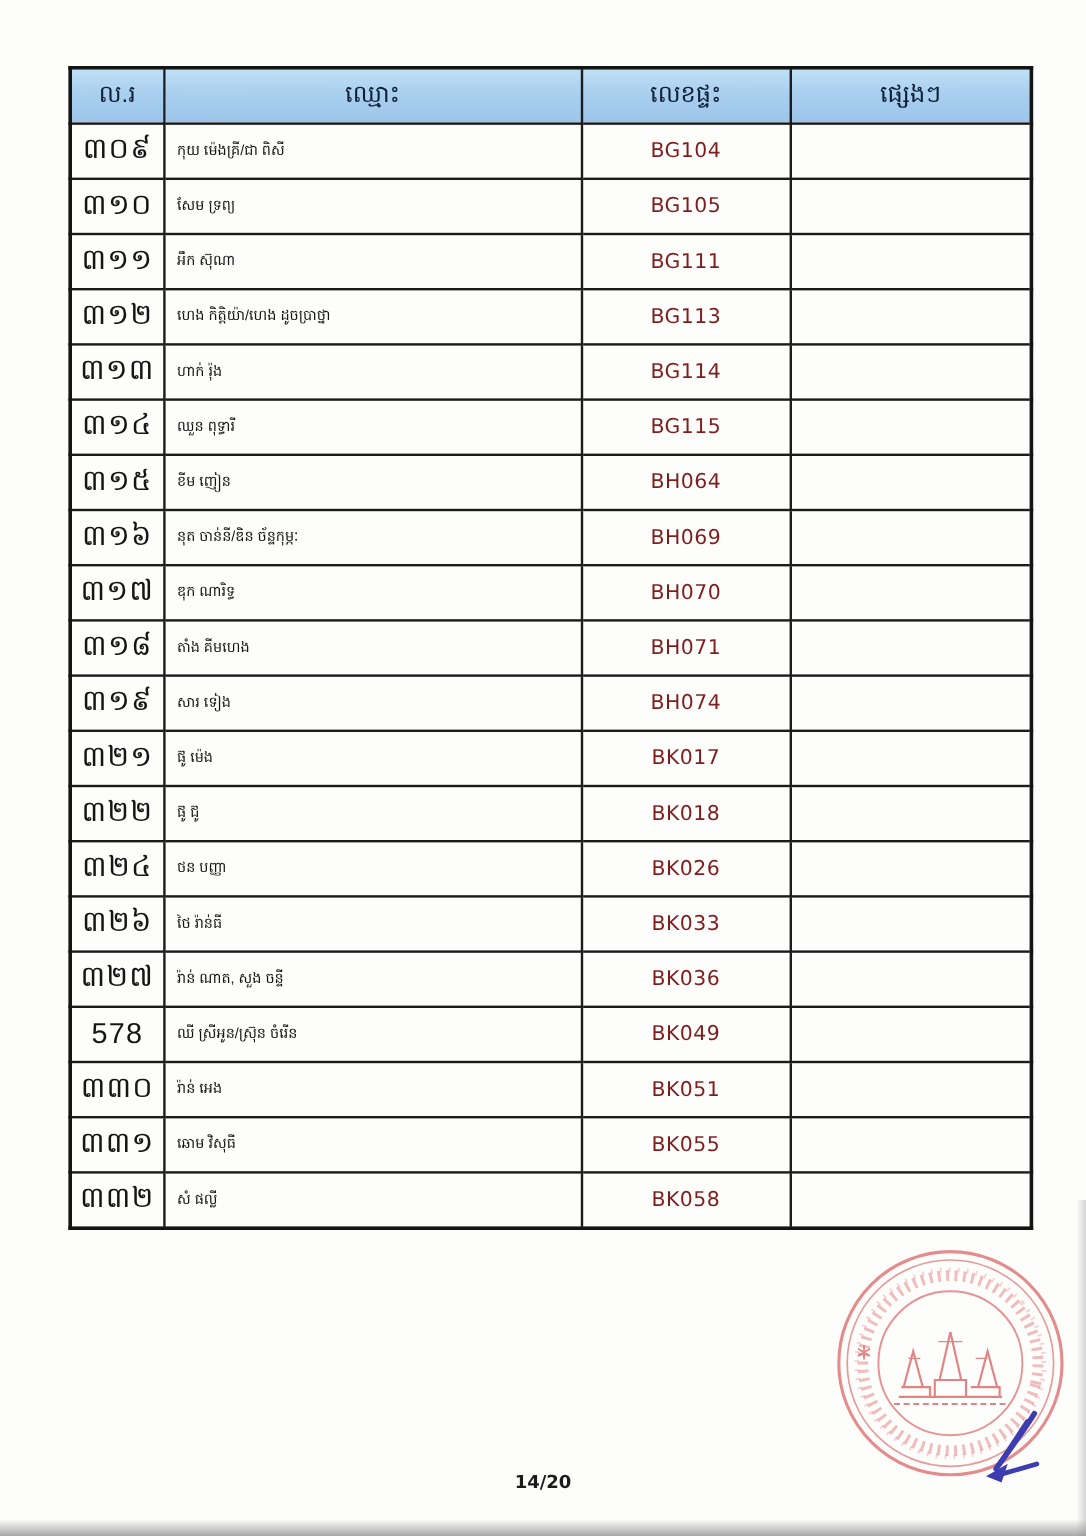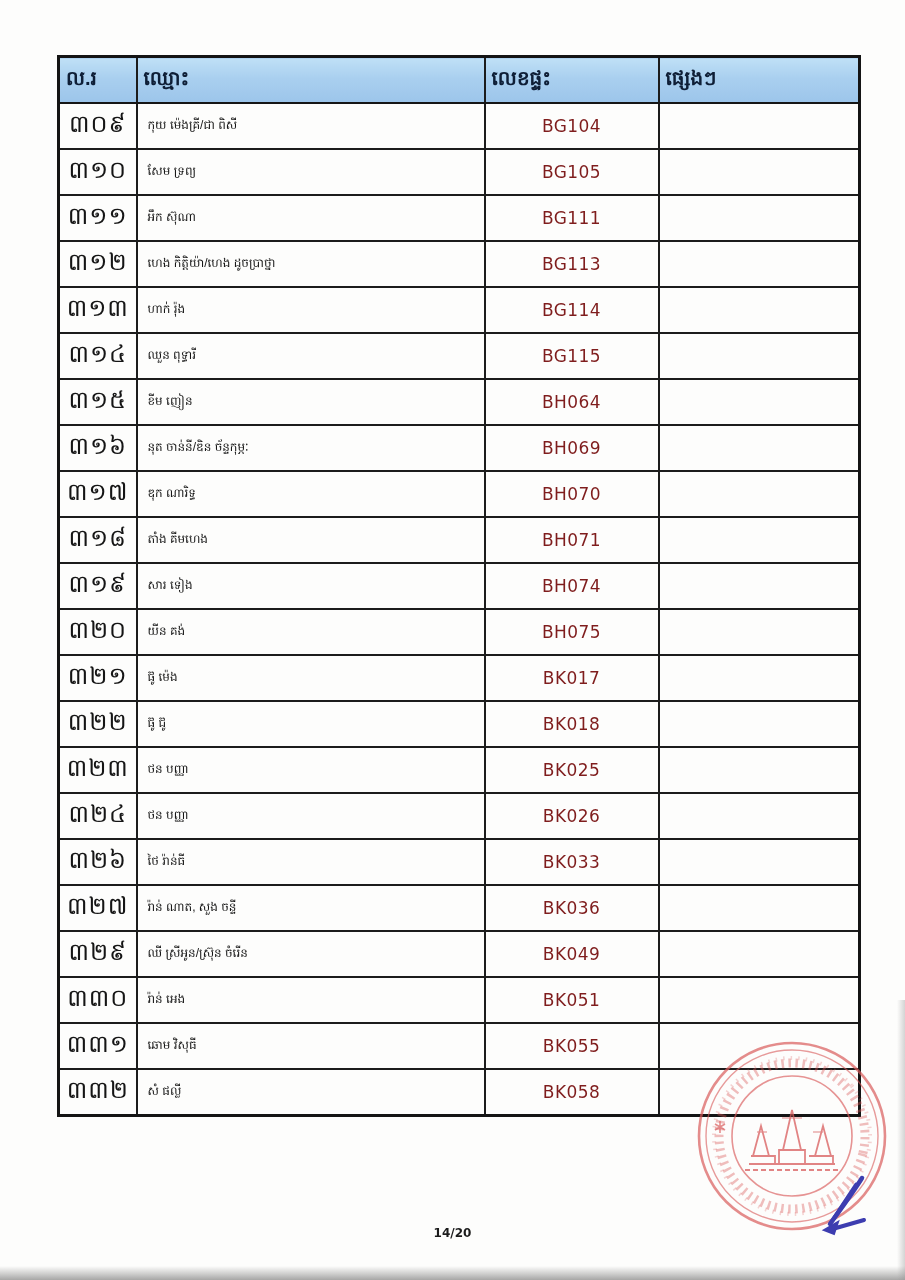--- a/index.html
+++ b/index.html
@@ -20,34 +20,34 @@
   .doc-table th,.doc-table td{
     border:2px solid #1c1c1c;
     height:44px;
     padding:0 6px;
     vertical-align:middle;
     overflow:hidden;
     white-space:nowrap;
   }
   .doc-table thead th{
     background:linear-gradient(180deg,#bfe0f6 0%,#a9cfef 45%,#9cc5ea 100%);
-    font-weight:bold;font-size:20px;color:#0e1e36;
-    text-align:left;border-bottom:2.5px solid #161616;
+    font-weight:normal;font-size:20px;color:#0e1e36;
+    text-align:center;border-bottom:2.5px solid #161616;
   }
   .doc-table{border:3px solid #141414;}
   td.c-no{text-align:center;font-size:24px;letter-spacing:1px;margin-top:13px;}
   td.c-name{text-align:left;font-size:12px;padding-left:10px;}
   td.c-code{
     text-align:center;font-size:17px;
     font-family:"DejaVu Sans", sans-serif;letter-spacing:.4px;color:#7f1d1d;
   }
   td.c-note{text-align:center;}
   .page-number{
     position:absolute;left:0;right:0;top:1226px;text-align:center;
-    font-family:"DejaVu Sans", sans-serif;font-size:12px;font-weight:600;color:#1b1b1b;
+    font-family:"DejaVu Sans", sans-serif;font-size:15px;font-weight:600;color:#1b1b1b;
   }
   .stamp{position:absolute;left:687px;top:1032px;width:210px;height:210px;
     opacity:.88;pointer-events:none;}
   .signature{position:absolute;left:800px;top:1168px;width:80px;height:80px;}
   .edge-bottom{
     position:absolute;left:0;top:1266px;width:905px;height:14px;
     background:linear-gradient(180deg,rgba(160,160,160,0) 0%,rgba(150,150,150,.45) 55%,rgba(120,120,120,.65) 100%);
   }
   .edge-right{
     position:absolute;left:897px;top:1000px;width:8px;height:280px;
@@ -133,63 +133,51 @@
         <td class="c-code">BH071</td>
         <td class="c-note"></td>
       </tr>
       <tr>
         <td class="c-no">៣១៩</td>
         <td class="c-name">សារ ទៀង</td>
         <td class="c-code">BH074</td>
         <td class="c-note"></td>
       </tr>
       <tr>
-        <td class="c-no">៣២០</td>
-        <td class="c-name">យីន គង់</td>
-        <td class="c-code">BH075</td>
-        <td class="c-note"></td>
-      </tr>
-      <tr>
         <td class="c-no">៣២១</td>
         <td class="c-name">ផ៊ូ ម៉េង</td>
         <td class="c-code">BK017</td>
         <td class="c-note"></td>
       </tr>
       <tr>
         <td class="c-no">៣២២</td>
         <td class="c-name">ផ៊ូ ជ៊ូ</td>
         <td class="c-code">BK018</td>
         <td class="c-note"></td>
       </tr>
       <tr>
-        <td class="c-no">៣២៣</td>
-        <td class="c-name">ថន បញ្ញា</td>
-        <td class="c-code">BK025</td>
-        <td class="c-note"></td>
-      </tr>
-      <tr>
         <td class="c-no">៣២៤</td>
         <td class="c-name">ថន បញ្ញា</td>
         <td class="c-code">BK026</td>
         <td class="c-note"></td>
       </tr>
       <tr>
         <td class="c-no">៣២៦</td>
         <td class="c-name">ថៃ រ៉ាន់ធី</td>
         <td class="c-code">BK033</td>
         <td class="c-note"></td>
       </tr>
       <tr>
         <td class="c-no">៣២៧</td>
         <td class="c-name">រ៉ាន់ ណាត, សួង ចន្ទី</td>
         <td class="c-code">BK036</td>
         <td class="c-note"></td>
       </tr>
       <tr>
-        <td class="c-no">៣២៩</td>
+        <td class="c-no">578</td>
         <td class="c-name">ឈី ស្រីអូន/ស្រ៊ុន ចំរើន</td>
         <td class="c-code">BK049</td>
         <td class="c-note"></td>
       </tr>
       <tr>
         <td class="c-no">៣៣០</td>
         <td class="c-name">រ៉ាន់ អេង</td>
         <td class="c-code">BK051</td>
         <td class="c-note"></td>
       </tr>

